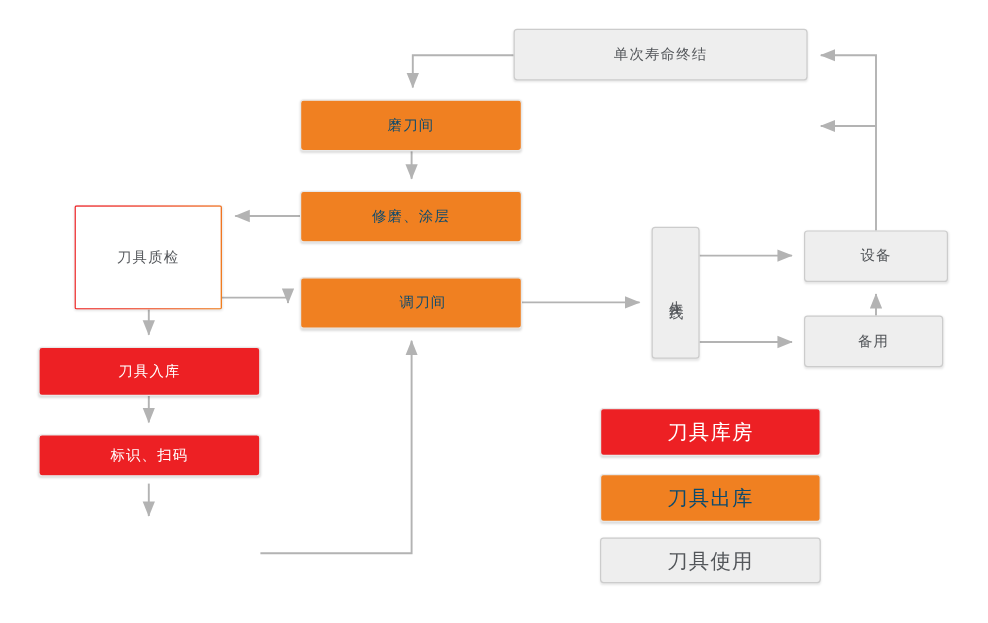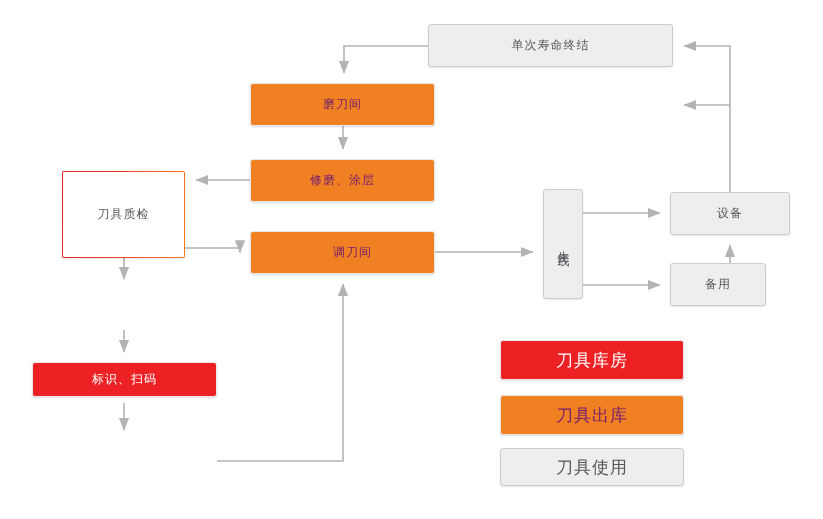--- a/index.html
+++ b/index.html
@@ -40,21 +40,21 @@
     white-space: pre;
   }
   .node-red {
     background: #ed2024;
     color: #ffffff;
     border: 1px solid #e8e8e8;
     box-shadow: 0 1px 2px rgba(0,0,0,0.14);
   }
   .node-orange {
     background: #f08021;
-    color: #701a75;
+    color: #0c4a6e;
     border: 1px solid #e8e8e8;
     box-shadow: 0 1px 2px rgba(0,0,0,0.14);
   }
   .node-gray {
     background: #eeeeee;
     color: #53565a;
     border: 1px solid #cccccc;
     box-shadow: 0 1px 2px rgba(0,0,0,0.10);
   }
   .node-outline {
@@ -150,24 +150,27 @@
   </div>
 
   <div class="node-box node-gray node-vertical" style="left:543px; top:189px; width:40px; height:110px;">
     <span>生产线</span>
   </div>
 
   <div class="node-box node-gray" style="left:670px; top:192px; width:120px; height:43px;">
     <span>设备</span>
   </div>
 
-  <div class="node-box node-gray" style="left:670px; top:263px; width:96px; height:43px;">
+  <div class="node-box node-gray" style="left:670px; top:263px; width:116px; height:43px;">
     <span>备用</span>
   </div>
 
+  <div class="node-box node-red" style="left:32px; top:289px; width:185px; height:41px;">
+    <span>刀具入库</span>
+  </div>
 
   <div class="node-box node-red" style="left:32px; top:362px; width:185px; height:35px;">
     <span>标识、扫码</span>
   </div>
 
 
   <div class="legend-box node-red" style="left:500px; top:340px; width:184px; height:40px;">
     <span>刀具库房</span>
   </div>
 

